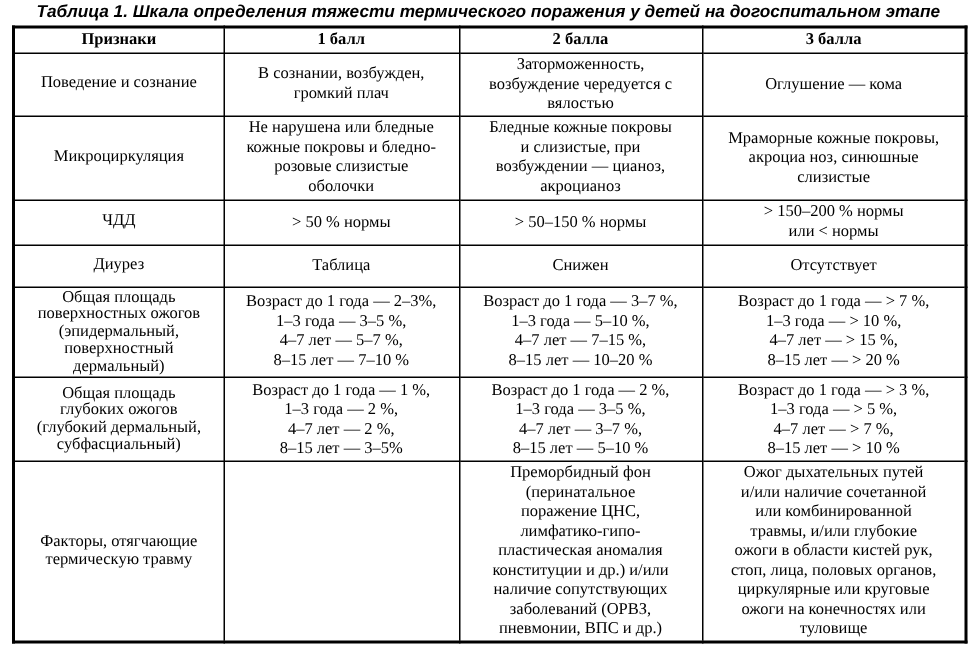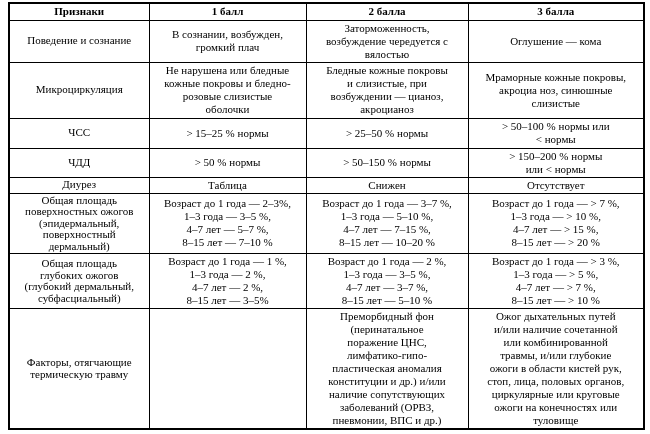--- a/index.html
+++ b/index.html
@@ -67,20 +67,21 @@
   tbody tr:nth-child(4) { height: 28px; }
   tbody tr:nth-child(5) { height: 16px; padding-left: 26px; }
   tbody tr:nth-child(6) { height: 56px; }
   tbody tr:nth-child(7) { height: 55px; }
   tbody tr:nth-child(8) { height: 118px; }
 </style>
 </head>
 <body>
 
 <div class="page">
+  <div class="table-title">Таблица 1. Шкала определения тяжести термического поражения у детей на догоспитальном этапе</div>
 
   <table class="severity">
     <colgroup>
       <col class="c1">
         <col class="c2">
         <col class="c3">
         <col class="c4">
     </colgroup>
     <thead>
       <tr>
@@ -106,27 +107,20 @@
 кожные покровы и бледно-
 розовые слизистые
 оболочки</td>
         <td class="score">Бледные кожные покровы
 и слизистые, при
 возбуждении — цианоз,
 акроцианоз</td>
         <td class="score">Мраморные кожные покровы,
 акроциа ноз, синюшные
 слизистые</td>
-      </tr>
-      <tr>
-        <td class="feature">ЧСС</td>
-        <td class="score">&gt; 15–25 % нормы</td>
-        <td class="score">&gt; 25–50 % нормы</td>
-        <td class="score">&gt; 50–100 % нормы или
-&lt; нормы</td>
       </tr>
       <tr>
         <td class="feature">ЧДД</td>
         <td class="score">&gt; 50 % нормы</td>
         <td class="score">&gt; 50–150 % нормы</td>
         <td class="score">&gt; 150–200 % нормы
 или &lt; нормы</td>
       </tr>
       <tr>
         <td class="feature">Диурез</td>

